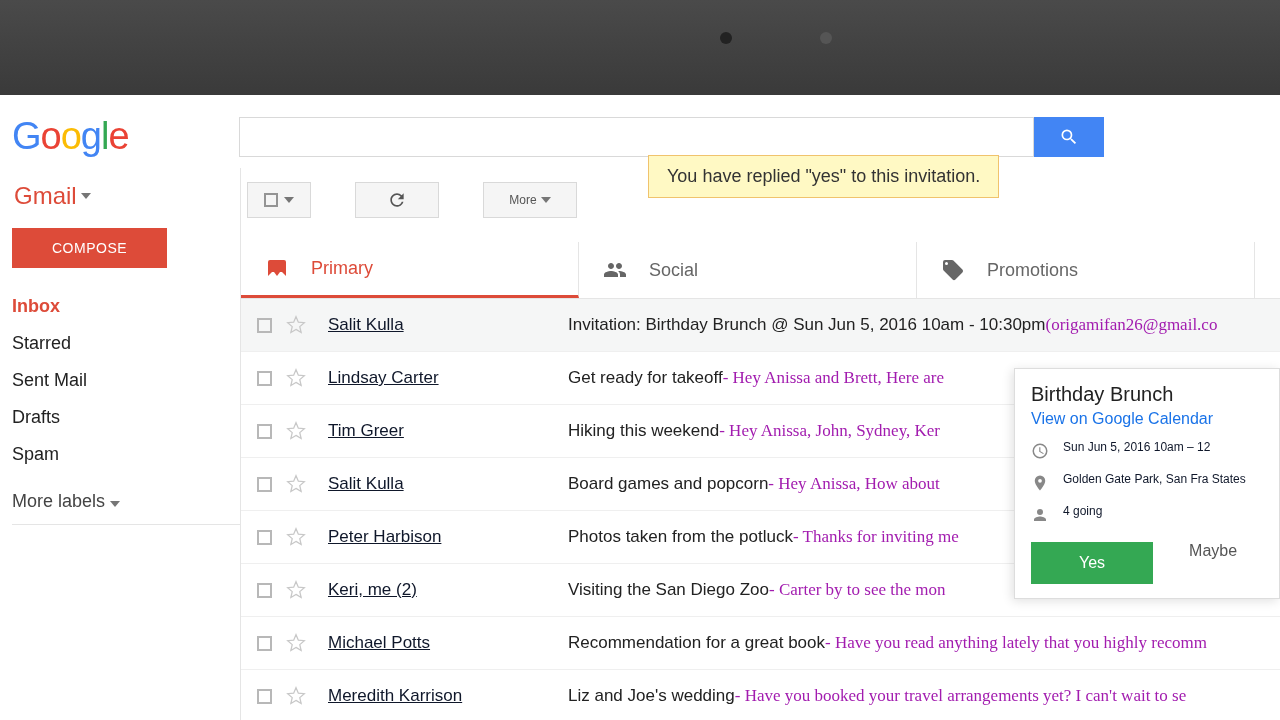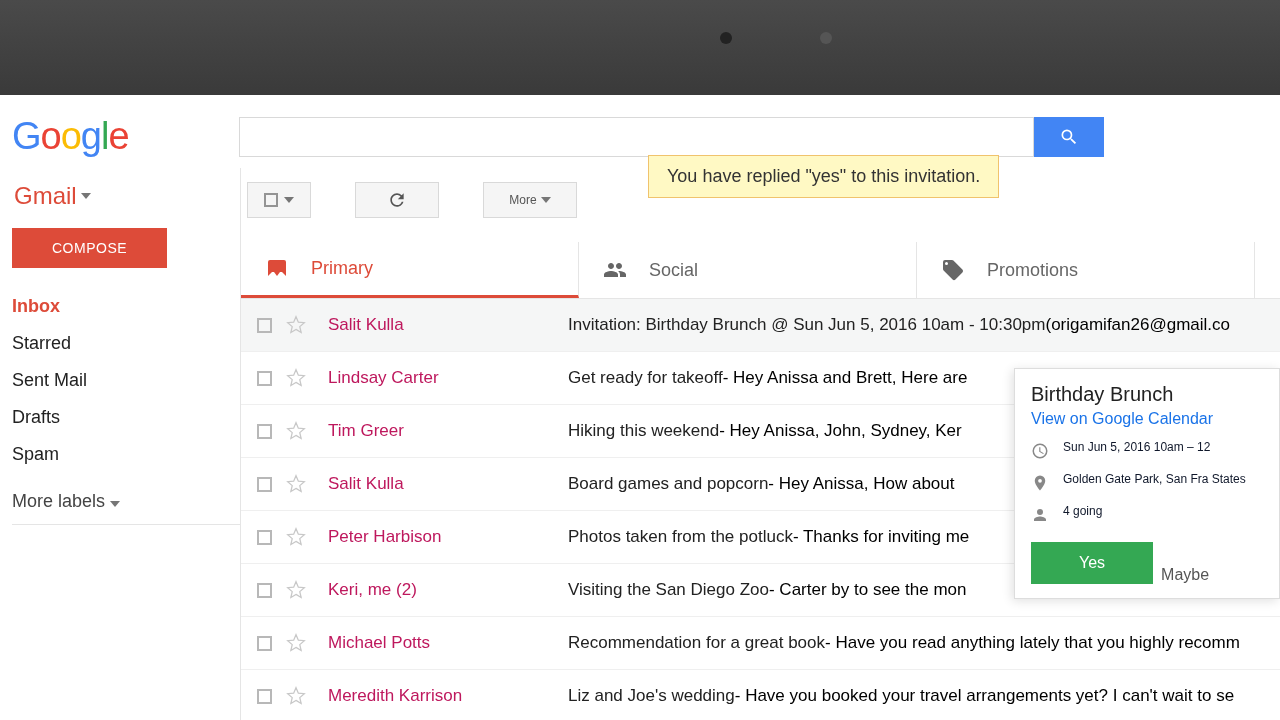--- a/index.html
+++ b/index.html
@@ -45,30 +45,30 @@
 .tab.active { color: #dd4b39; border-bottom: 3px solid #dd4b39; background: #fff; }
 .tab svg { fill: #666; }
 .tab.active svg { fill: #dd4b39; }
 
 .rows { }
 .row { display: flex; align-items: center; height: 53px; border-bottom: 1px solid #efefef; font-size: 17px; padding-left: 12px; cursor: pointer; }
 .row:first-child { background: #f5f6f6; }
 .row .chk2 { width: 15px; height: 15px; border: 2px solid #b8b8b8; margin: 0 14px 0 4px; }
 .row .star { width: 20px; height: 20px; margin-right: 22px; }
 .row .star svg { fill: none; stroke: #c8c8c8; stroke-width: 1.5; }
-.row .sender { width: 240px; color: #be185d; }
+.row .sender { width: 240px; color: #0f172a; text-decoration: underline; }
 .row .subj { color: #222; }
-.row .prev { color: #000000; }
+.row .prev { color: #a21caf; font-family: Liberation Serif, serif; }
 
 .popup { position: absolute; right: 0; top: 368px; width: 266px; background: #fff; border: 1px solid #ddd; box-shadow: -2px 2px 10px rgba(0,0,0,0.12); padding: 14px 16px; z-index: 10; }
 .popup h3 { font-size: 20px; font-weight: 400; color: #222; margin-bottom: 4px; }
 .popup .link { color: #1a73e8; font-size: 16px; text-decoration: none; }
 .popup .meta { margin-top: 12px; font-size: 12px; color: #0f172a; display: flex; gap: 14px; align-items: flex-start; }
 .popup .meta svg { flex: 0 0 18px; fill: #888; margin-top: 2px; }
-.popup .btns { display: flex; gap: 8px; margin-top: 18px; align-items: flex-end; }
+.popup .btns { display: flex; gap: 36px; margin-top: 18px; align-items: flex-start; }
 .popup .yes { background: #34a853; color: #fff; border: none; padding: 12px 48px; font-size: 16px; cursor: pointer; }
 .popup .maybe { color: #555; background: none; border: none; font-size: 16px; cursor: pointer; }
 </style>
 </head>
 <body>
 
 <div class="bezel">
   <div class="cam cam1"></div>
   <div class="cam cam2"></div>
 </div>

